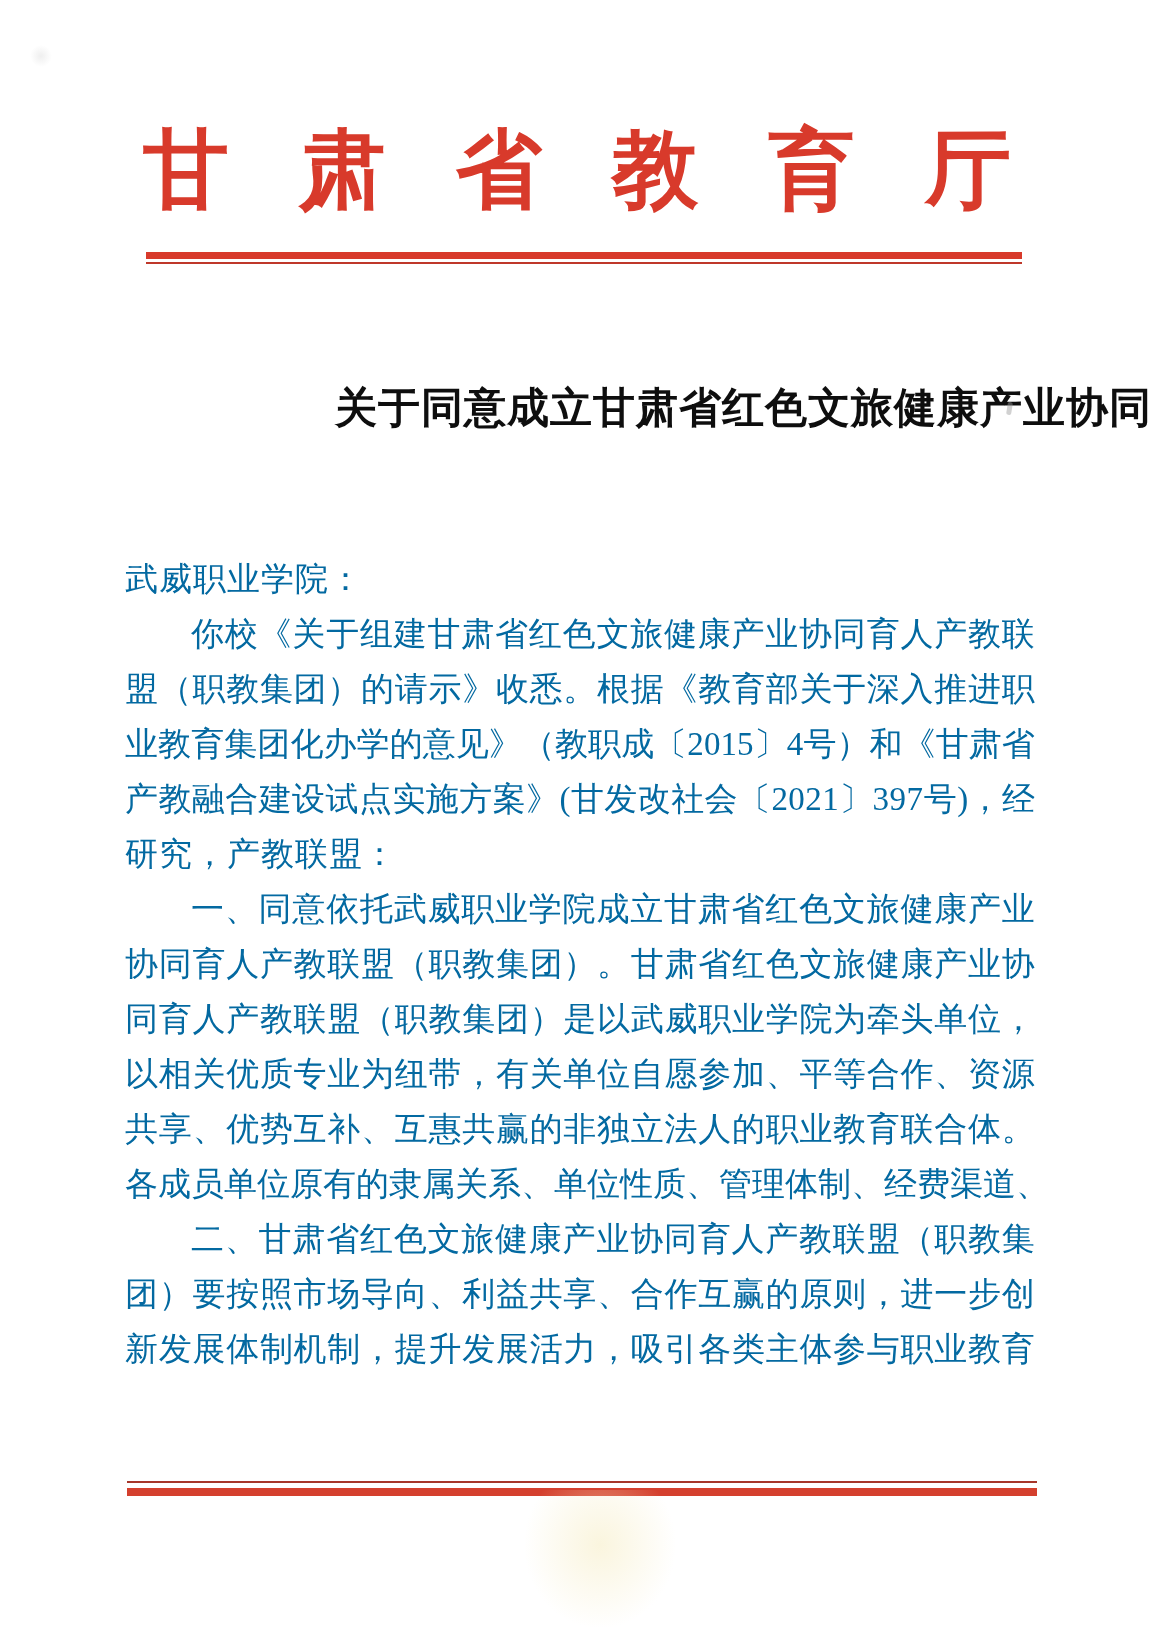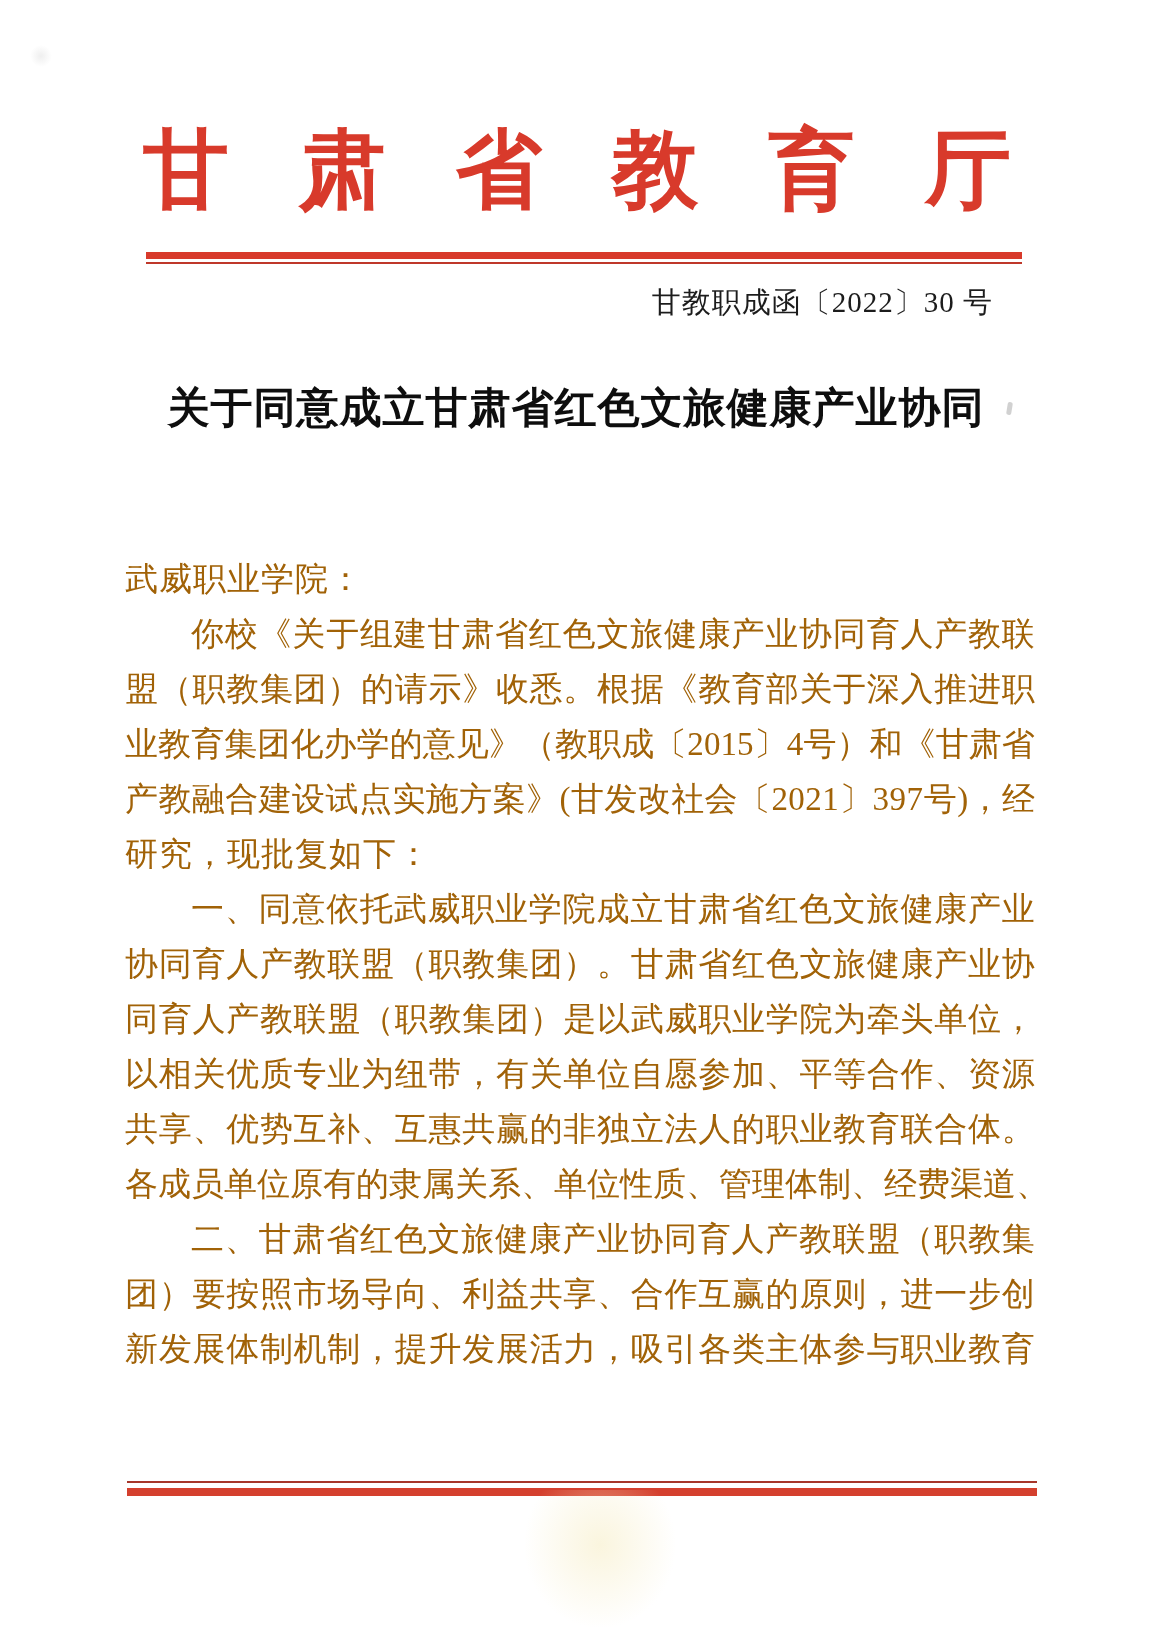--- a/index.html
+++ b/index.html
@@ -22,27 +22,27 @@
   .rule-top .thick{height:7px;background:#d83a2b;}
   .rule-top .gap{height:3px;}
   .rule-top .thin{height:2px;background:#bf382a;}
   .doc-number{
     position:absolute;top:283px;right:159px;
     font-size:29px;color:#1c1c1c;letter-spacing:1px;white-space:nowrap;
   }
   
   .title{
     position:absolute;top:379px;left:0;width:100%;
-    text-align:center;color:#0e0e0e;
+    text-align:right;color:#0e0e0e;
     font-size:42px;font-weight:bold;line-height:58px;letter-spacing:1px;
   }
   
   .body-block{
     position:absolute;top:552px;left:125px;width:910px;
-    font-size:33px;color:#a16207;
+    font-size:33px;color:#0369a1;
   }
   .body-line{height:55px;line-height:55px;white-space:nowrap;letter-spacing:1px;}
   .body-line.spread{display:flex;justify-content:space-between;align-items:center;letter-spacing:0;}
   .body-line.indent{padding-left:66px;}
   
   .rule-bottom{position:absolute;top:1481px;left:127px;width:910px;}
   .rule-bottom .thin{height:2px;background:#a6362a;}
   .rule-bottom .gap{height:5px;}
   .rule-bottom .thick{height:8px;background:#d4402e;}
   
@@ -77,21 +77,20 @@
       <span>育</span>
       <span>厅</span>
     </div>
 
   <div class="rule-top">
     <div class="thick"></div>
     <div class="gap"></div>
     <div class="thin"></div>
   </div>
 
-  <div class="doc-number">甘教职成函〔2022〕30 号</div>
 
   <div class="title">
     <div>关于同意成立甘肃省红色文旅健康产业协同</div>
   </div>
 
   <div class="tick-mark"></div>
 
   <div class="body-block">
       <div class="body-line">武威职业学院：</div>
       <div class="body-line indent spread">
@@ -211,21 +210,21 @@
         <span>〕</span>
         <span>3</span>
         <span>9</span>
         <span>7</span>
         <span> </span>
         <span>号</span>
         <span>)</span>
         <span>，</span>
         <span>经</span>
       </div>
-      <div class="body-line">研究，现批复如下：</div>
+      <div class="body-line">研究，产教联盟：</div>
       <div class="body-line indent spread">
         <span>一</span>
         <span>、</span>
         <span>同</span>
         <span>意</span>
         <span>依</span>
         <span>托</span>
         <span>武</span>
         <span>威</span>
         <span>职</span>

